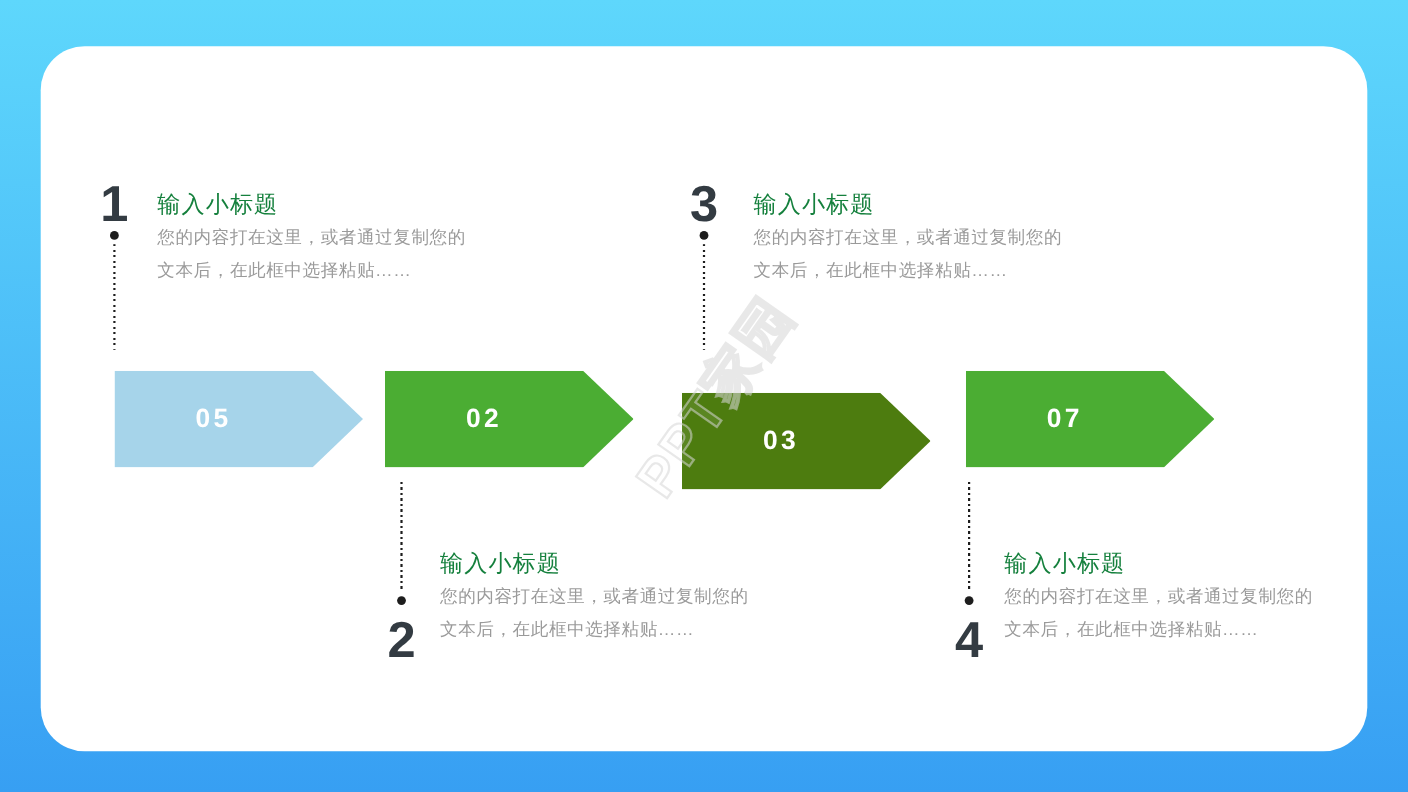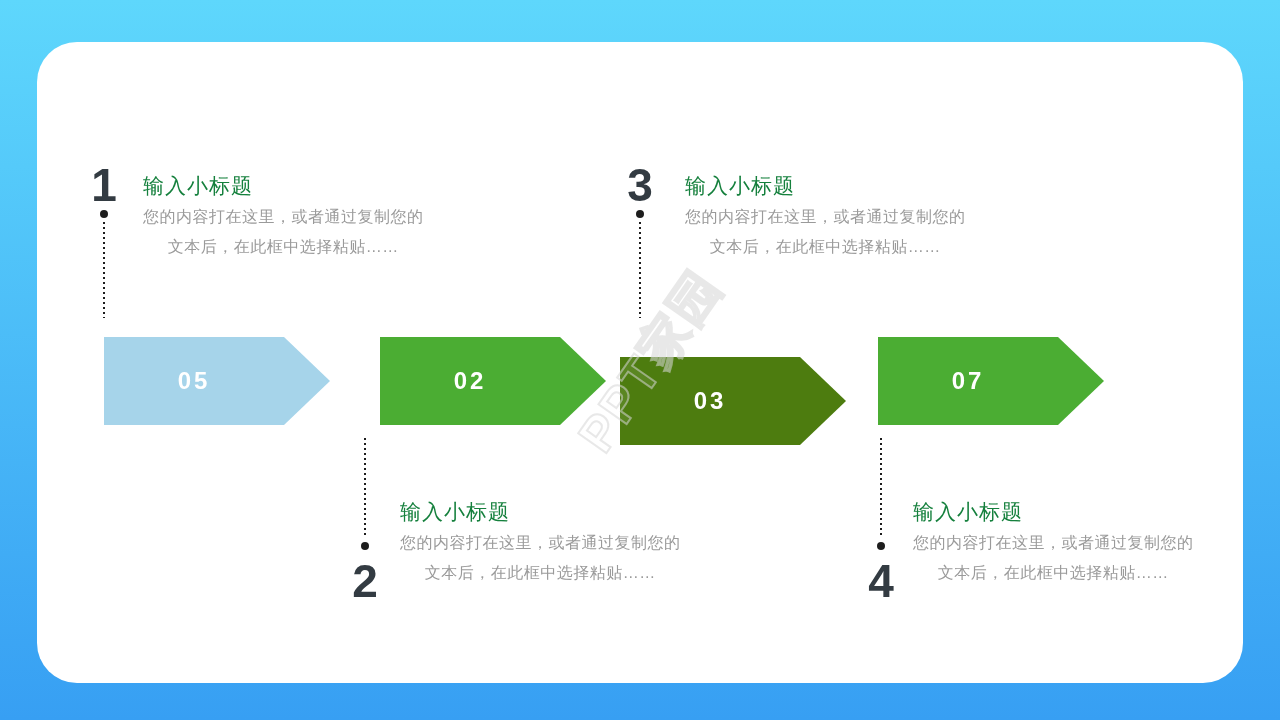--- a/index.html
+++ b/index.html
@@ -57,21 +57,21 @@
     width: 180px;
     height: 88px;
     line-height: 88px;
     text-align: center;
     color: #ffffff;
     font-size: 24px;
     font-weight: 700;
     letter-spacing: 3px;
   }
   .arrow.a1 { left: 67px; }
-  .arrow.a2 { left: 343px; }
+  .arrow.a2 { left: 313px; }
   .arrow.a3 { left: 583px; }
   .arrow.a4 { left: 841px; }
   
   .num {
     position: absolute;
     width: 44px;
     text-align: center;
     font-size: 46px;
     line-height: 46px;
     font-weight: 600;
@@ -97,21 +97,20 @@
     font-size: 21px;
     letter-spacing: 1px;
     color: #15803d;
   }
   .step-body {
     position: absolute;
     font-size: 16px;
     line-height: 30px;
     letter-spacing: 0.5px;
     color: #9a9a9a;
-    text-align: center;
   }
   
   .s1-num   { left: 45px;  top: 120px; }
   .s1-dot   { left: 63px;  top: 168px; }
   .s1-line  { left: 66px;  top: 180px; height: 96px; }
   .s1-title { left: 106px; top: 130px; }
   .s1-body  { left: 106px; top: 160px; }
   
   .s3-num   { left: 581px; top: 120px; }
   .s3-dot   { left: 599px; top: 168px; }

